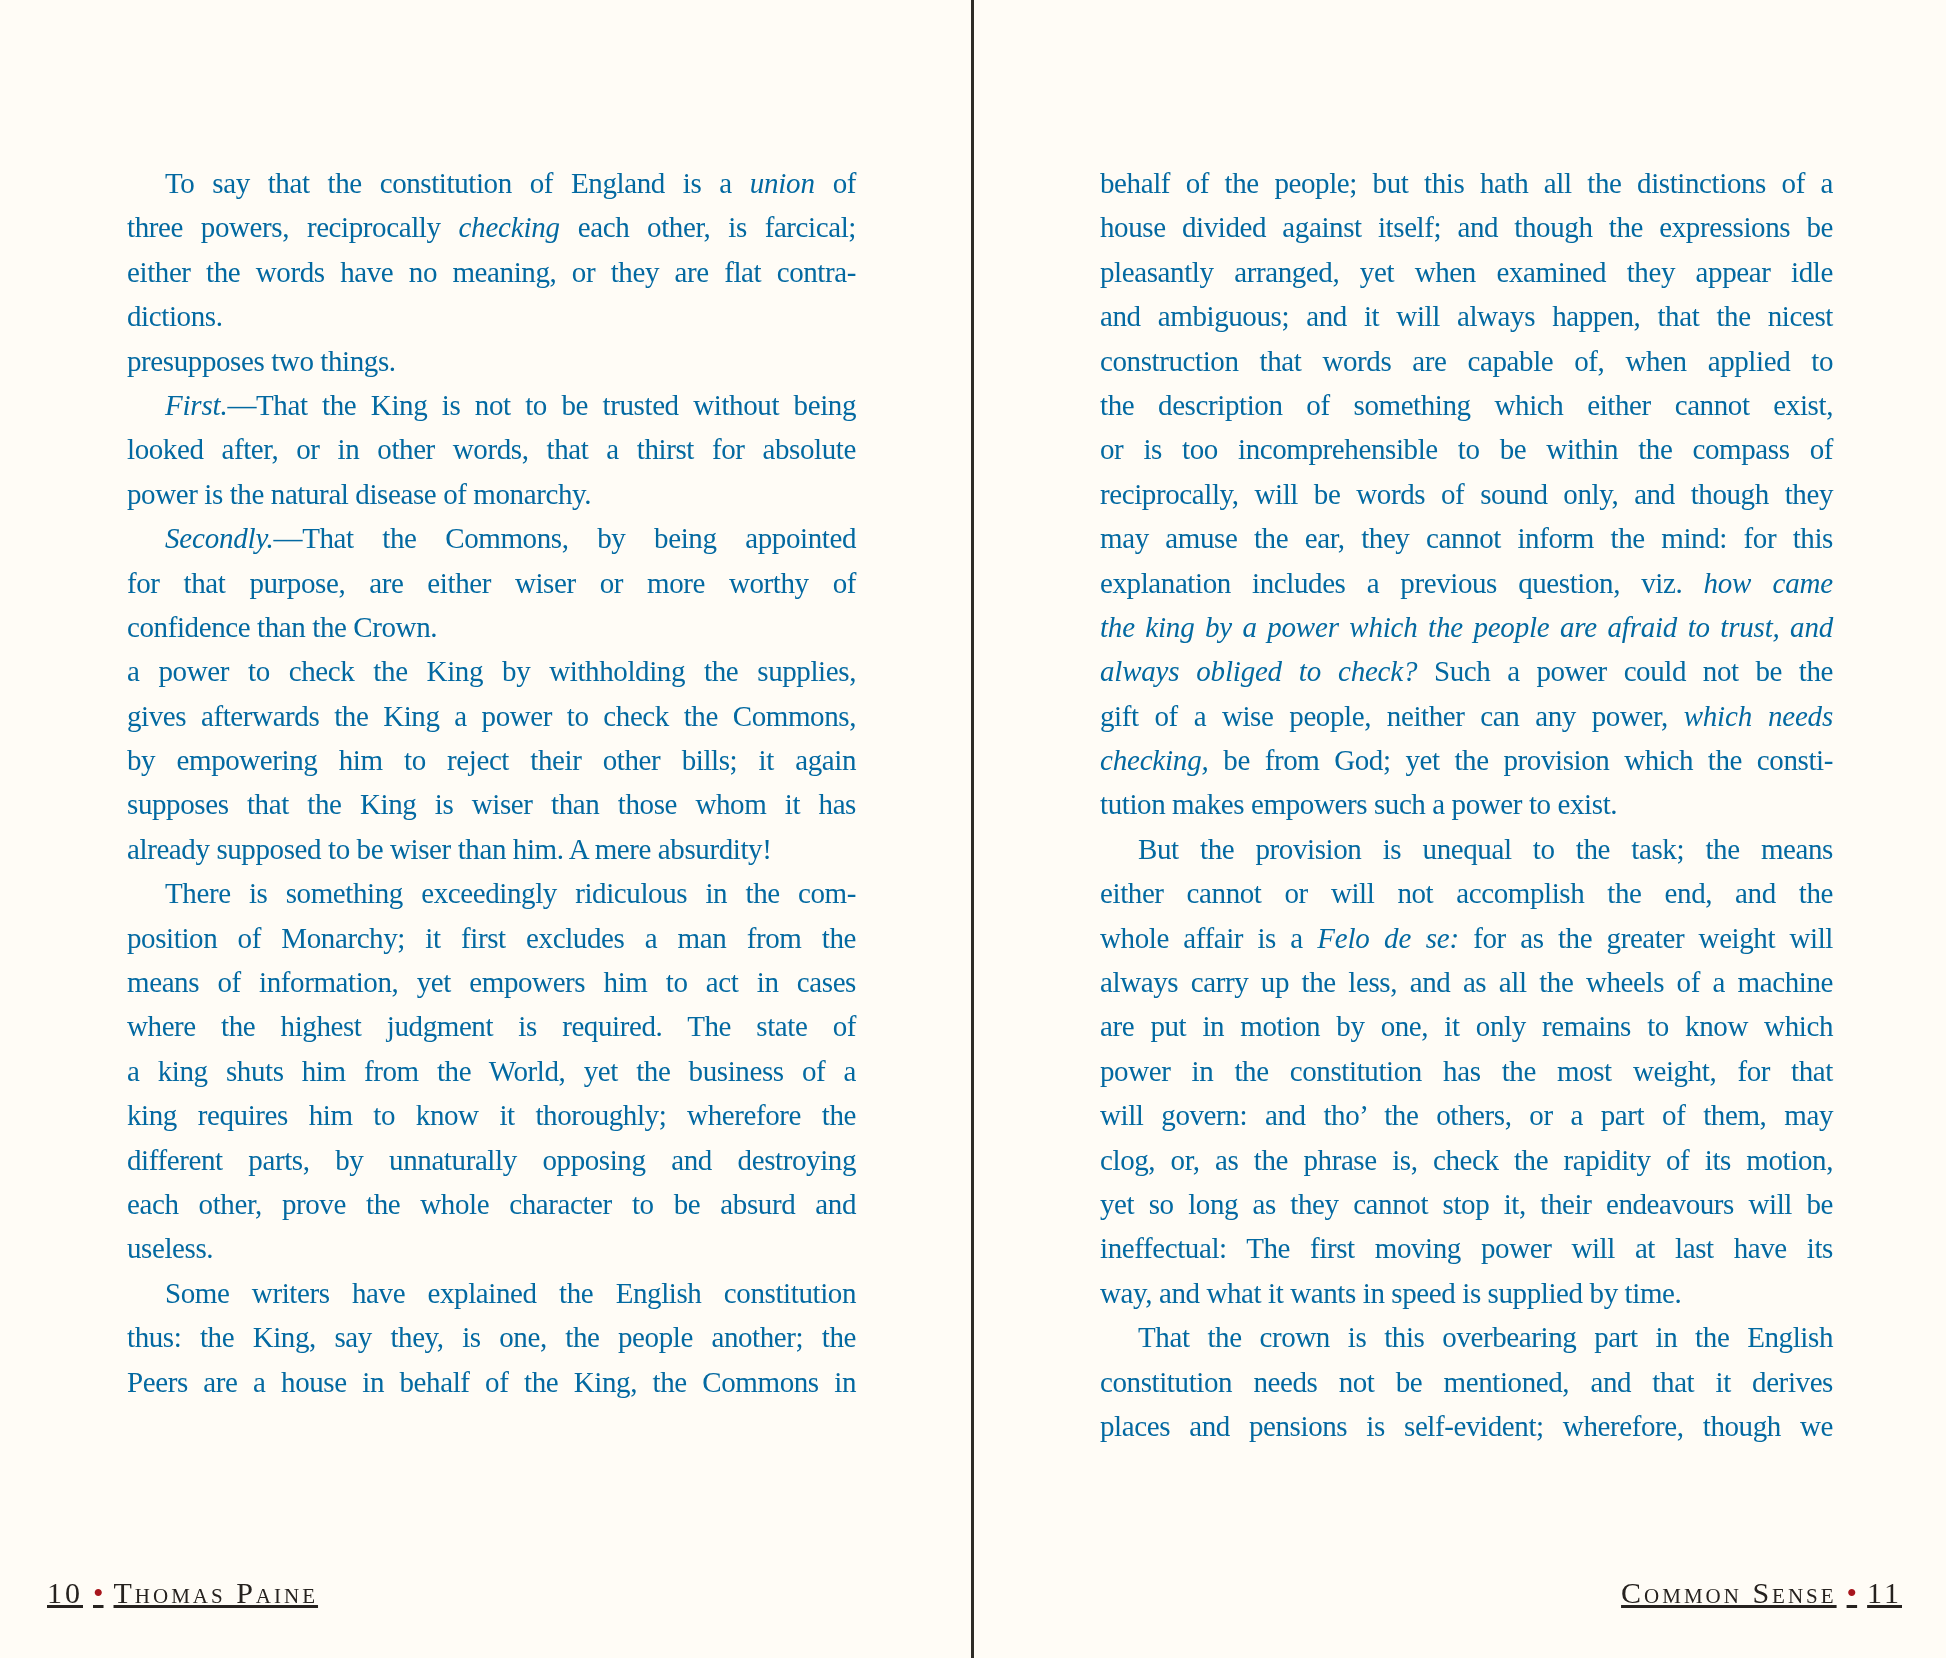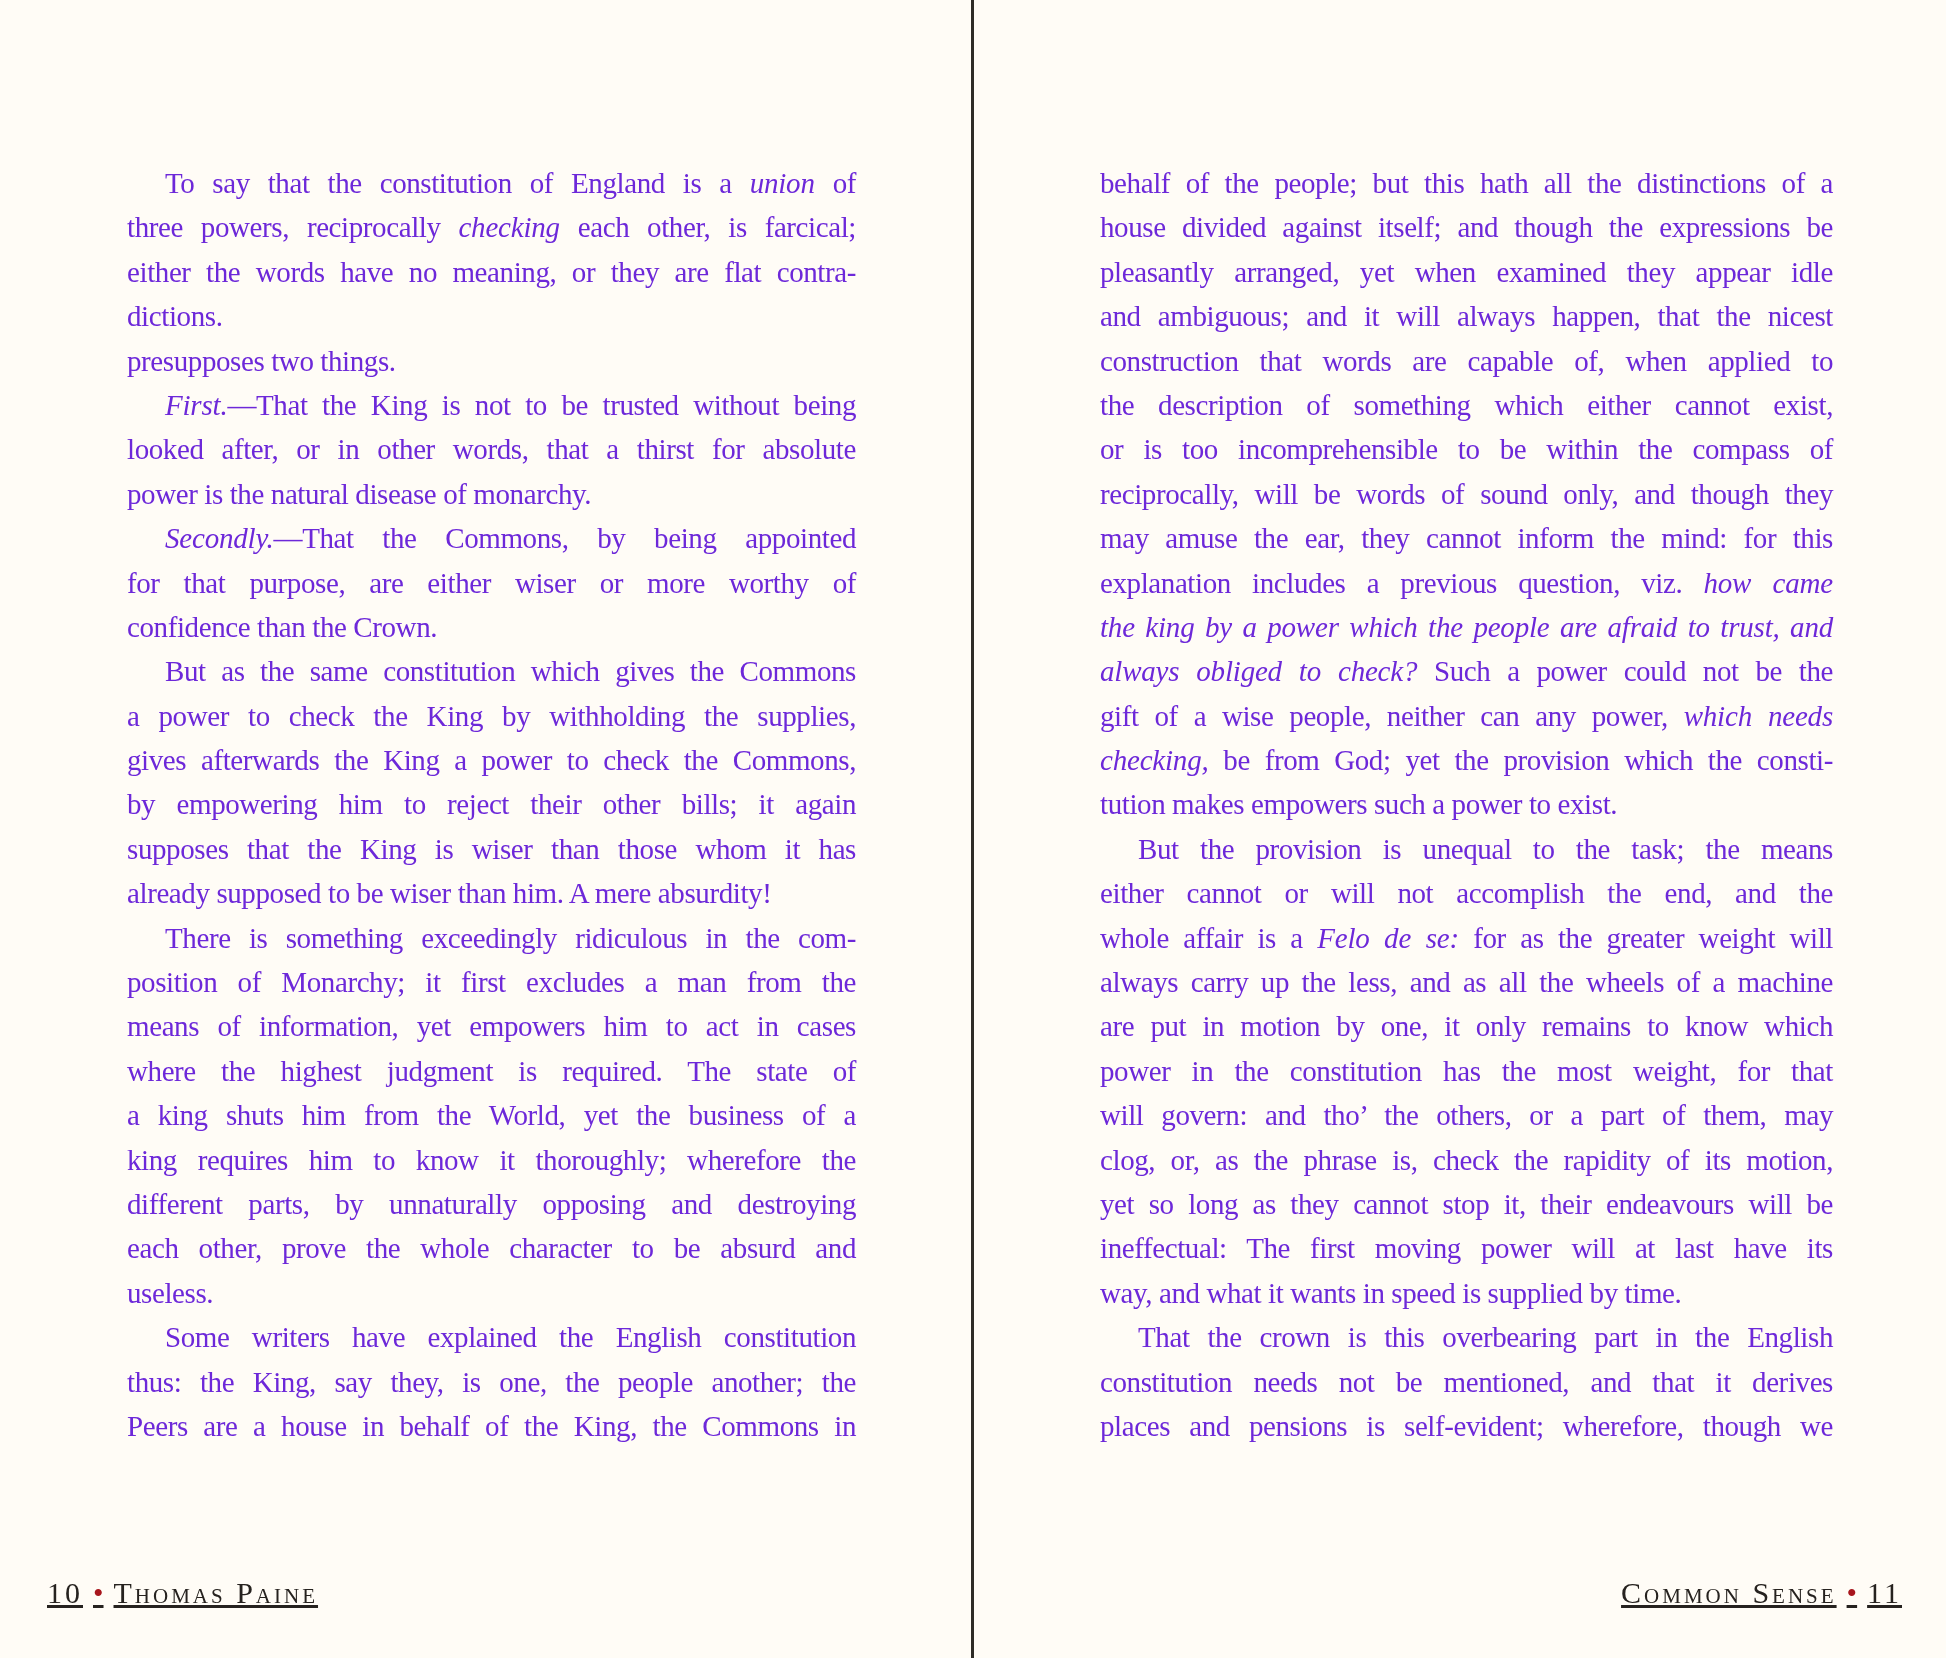--- a/index.html
+++ b/index.html
@@ -12,21 +12,21 @@
   }
   .spread { position: absolute; left: 0; top: 0; width: 1946px; height: 1658px; }
   .divider {
     position: absolute; left: 971px; top: 0; width: 3px; height: 1658px;
     background: #2e2c26;
   }
   .col {
     position: absolute; top: 161px;
     font-size: 29px; line-height: 44.4px;
     letter-spacing: -0.4px;
-    color: #6d28d9;
+    color: #0369a1;
   }
   .col-left  { left: 127px; width: 729px; }
   .col-right { left: 1100px; width: 733px; }
   .line {
     text-align: justify;
     text-align-last: justify;
     -moz-text-align-last: justify;
     height: 44.4px; overflow: visible; white-space: normal;
   }
   .line.end { text-align-last: left; -moz-text-align-last: left; }
@@ -55,21 +55,20 @@
       <div class="line"><span>three powers, reciprocally </span><em>checking</em><span> each other, is farcical;</span></div>
       <div class="line"><span>either the words have no meaning, or they are flat contra-</span></div>
       <div class="line end"><span>dictions.</span></div>
       <div class="line end"><span>presupposes two things.</span></div>
       <div class="line indent"><em>First.</em><span>—That the King is not to be trusted without being</span></div>
       <div class="line"><span>looked after, or in other words, that a thirst for absolute</span></div>
       <div class="line end"><span>power is the natural disease of monarchy.</span></div>
       <div class="line indent"><em>Secondly.</em><span>—That the Commons, by being appointed</span></div>
       <div class="line"><span>for that purpose, are either wiser or more worthy of</span></div>
       <div class="line end"><span>confidence than the Crown.</span></div>
-      <div class="line indent"><span>But as the same constitution which gives the Commons</span></div>
       <div class="line"><span>a power to check the King by withholding the supplies,</span></div>
       <div class="line"><span>gives afterwards the King a power to check the Commons,</span></div>
       <div class="line"><span>by empowering him to reject their other bills; it again</span></div>
       <div class="line"><span>supposes that the King is wiser than those whom it has</span></div>
       <div class="line end"><span>already supposed to be wiser than him. A mere absurdity!</span></div>
       <div class="line indent"><span>There is something exceedingly ridiculous in the com-</span></div>
       <div class="line"><span>position of Monarchy; it first excludes a man from the</span></div>
       <div class="line"><span>means of information, yet empowers him to act in cases</span></div>
       <div class="line"><span>where the highest judgment is required. The state of</span></div>
       <div class="line"><span>a king shuts him from the World, yet the business of a</span></div>

